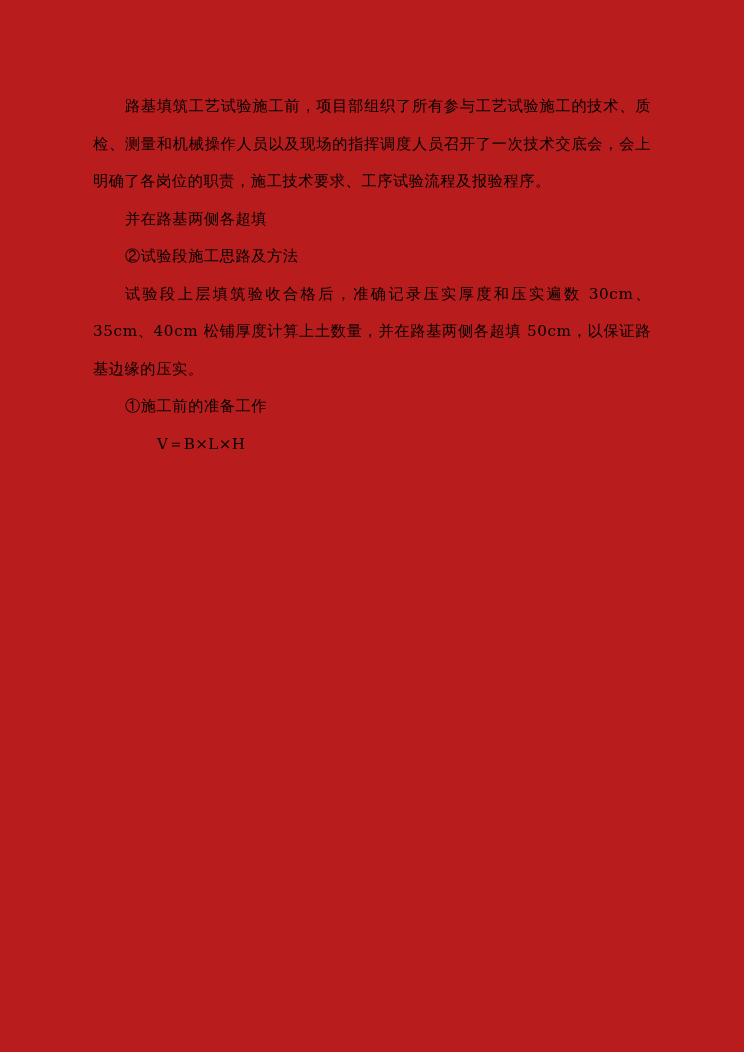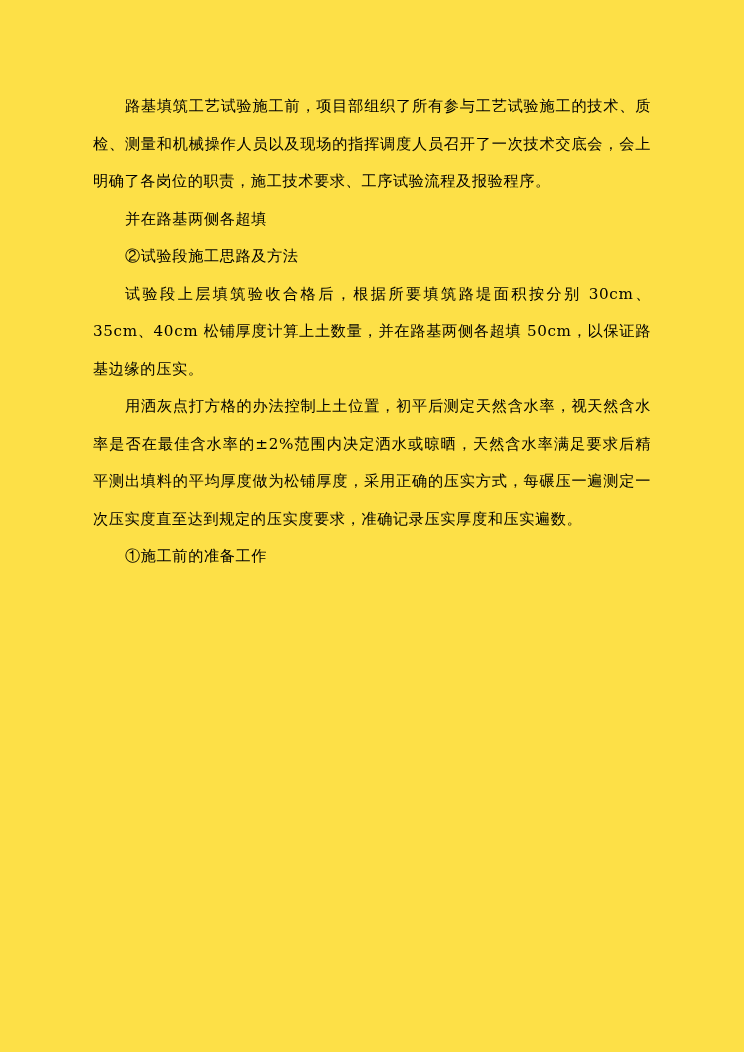--- a/index.html
+++ b/index.html
@@ -6,21 +6,21 @@
     margin: 0;
     padding: 0;
     background: #7a7a7a;
   }
   body {
     font-family: "Liberation Serif", serif;
   }
   .page {
     width: 744px;
     height: 1052px;
-    background: #fde047;
+    background: #b91c1c;
     position: relative;
     margin: 0 auto;
     box-sizing: border-box;
     overflow: hidden;
     padding-left: 24px;
   }
   .content {
     position: absolute;
     left: 93px;
     top: 88px;
@@ -48,17 +48,17 @@
   }
 </style>
 </head>
 <body>
 
 <div class="page">
   <div class="content">
     <p class="para indent2">路基填筑工艺试验施工前，项目部组织了所有参与工艺试验施工的技术、质检、测量和机械操作人员以及现场的指挥调度人员召开了一次技术交底会，会上明确了各岗位的职责，施工技术要求、工序试验流程及报验程序。</p>
     <p class="para indent-item">并在路基两侧各超填</p>
     <p class="para indent-item">②试验段施工思路及方法</p>
-    <p class="para indent2">试验段上层填筑验收合格后，根据所要填筑路堤面积按分别 30cm、35cm、40cm 松铺厚度计算上土数量，并在路基两侧各超填 50cm，以保证路基边缘的压实。</p>
-    <p class="para indent2">用洒灰点打方格的办法控制上土位置，初平后测定天然含水率，视天然含水率是否在最佳含水率的±2%范围内决定洒水或晾晒，天然含水率满足要求后精平测出填料的平均厚度做为松铺厚度，采用正确的压实方式，每碾压一遍测定一次压实度直至达到规定的压实度要求，准确记录压实厚度和压实遍数。</p>
+    <p class="para indent2">试验段上层填筑验收合格后，准确记录压实厚度和压实遍数 30cm、35cm、40cm 松铺厚度计算上土数量，并在路基两侧各超填 50cm，以保证路基边缘的压实。</p>
     <p class="para indent-item">①施工前的准备工作</p>
+    <p class="para formula">V＝B×L×H</p>
   </div>
 </div>
 
 </body></html>

